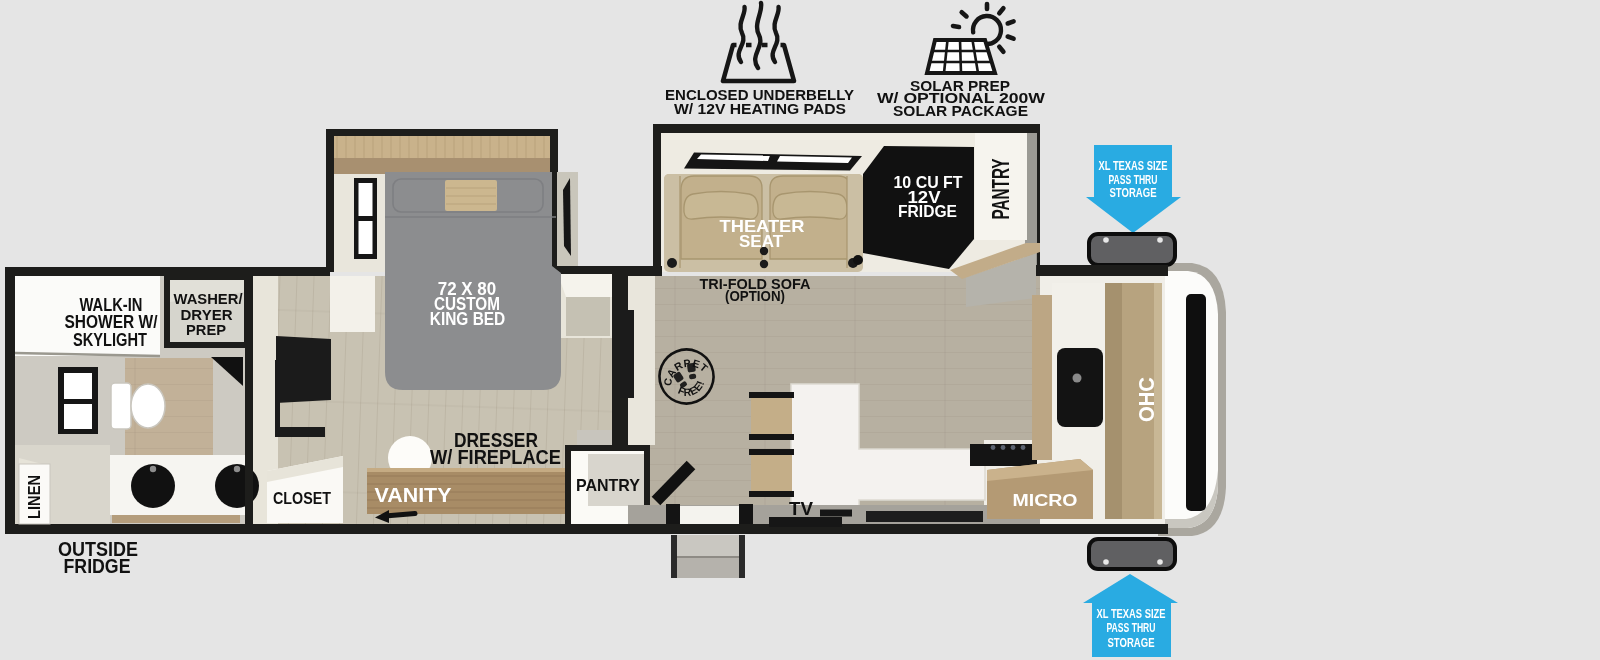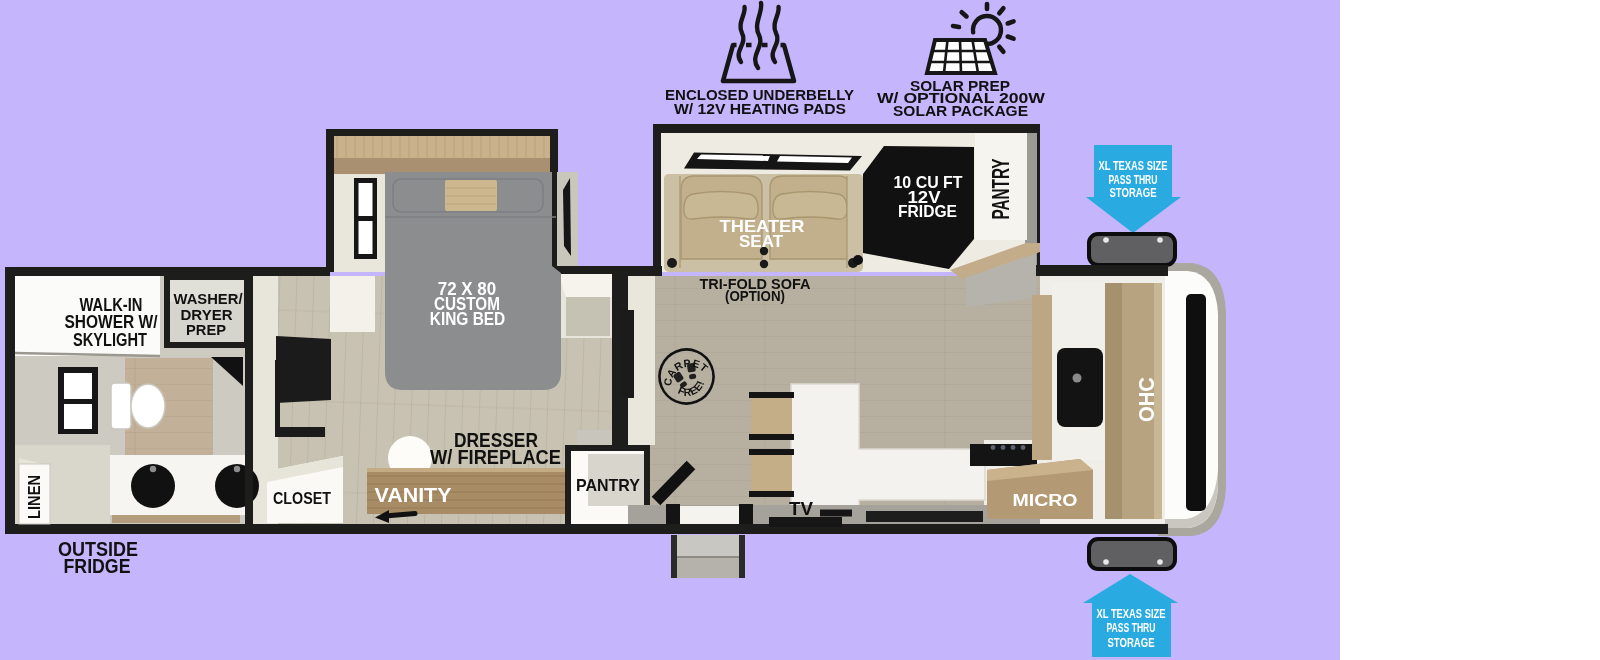--- a/index.html
+++ b/index.html
@@ -1,16 +1,16 @@
 <!DOCTYPE html>
 <html><head>
 <meta charset="utf-8">
 <style>
   html,body{margin:0;padding:0;background:#ffffff;}
-  #stage{position:relative;width:1340px;height:660px;background:#c4b5fd;overflow:hidden;}
+  #stage{position:relative;width:1600px;height:660px;background:#e5e5e5;overflow:hidden;}
   svg text{font-family:"Liberation Sans",sans-serif;font-weight:bold;}
 </style>
 </head>
 <body>
 <div id="stage">
 <svg width="1600" height="660" viewBox="0 0 1600 660">
 <defs>
   <pattern id="planks" width="17" height="90" patternUnits="userSpaceOnUse" patternTransform="rotate(2)">
     <rect width="17" height="90" fill="none"></rect>
     <line x1="0" y1="0" x2="0" y2="90" stroke="rgba(125,110,90,0.22)" stroke-width="1.3"></line>

